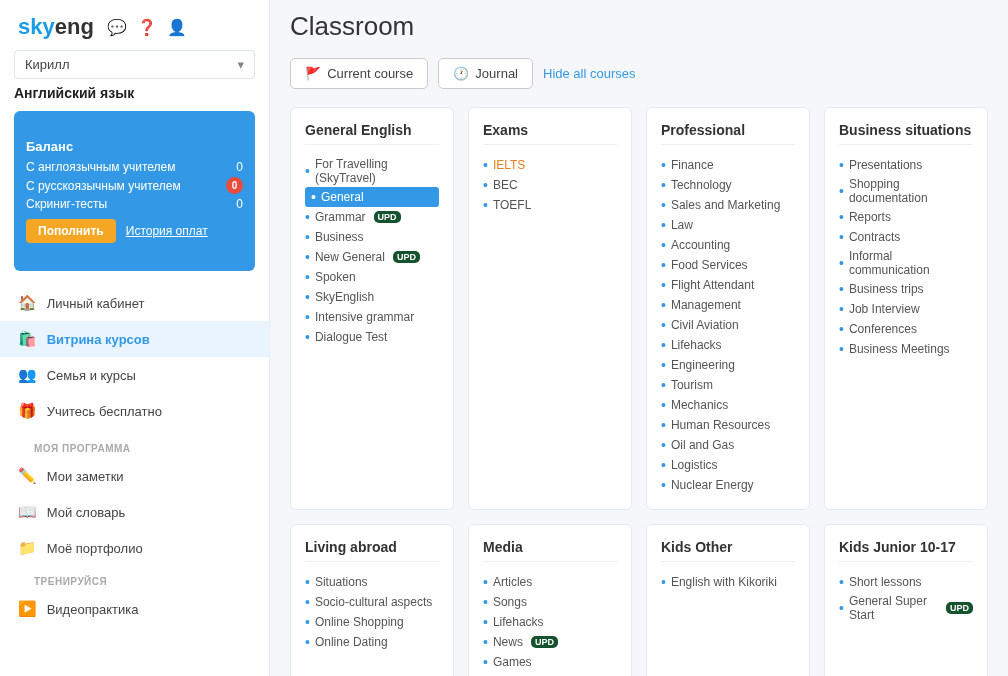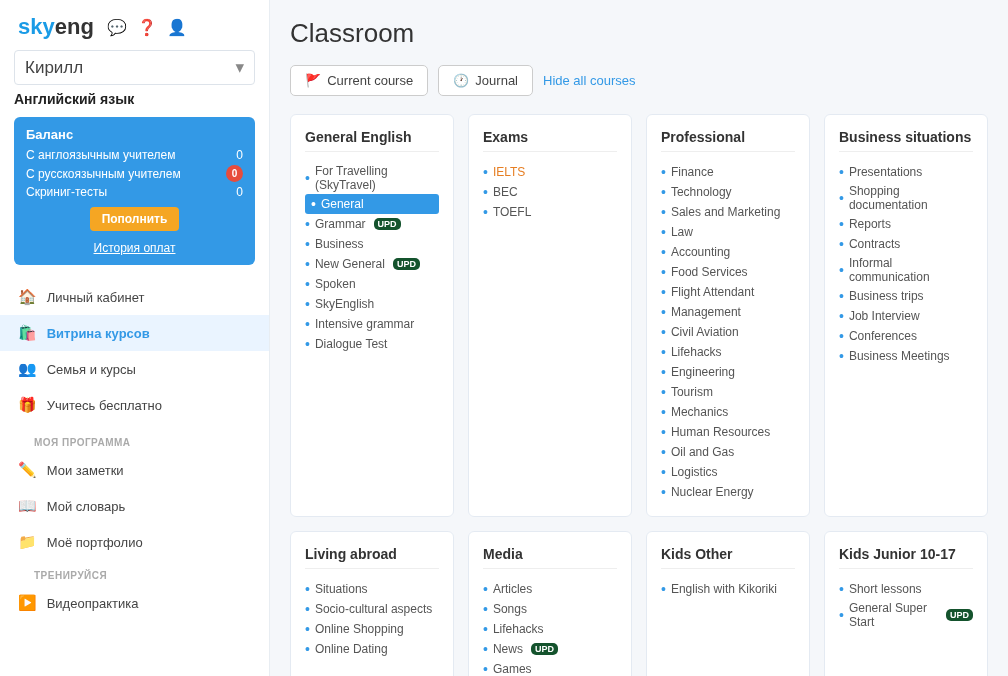--- a/index.html
+++ b/index.html
@@ -30,43 +30,43 @@
     .user-select {
       margin: 0 14px 6px;
       border: 1px solid #dde3ea;
       border-radius: 4px;
       padding: 6px 10px;
       display: flex;
       justify-content: space-between;
       align-items: center;
       cursor: pointer;
     }
-    .user-select span { font-size: 17px; color: #444; }
+    .user-select span { font-size: 13px; color: #444; }
     .user-select .arrow { color: #888; }
 
     .subject-label {
       margin: 0 14px 10px;
       font-weight: 700;
       font-size: 14px;
       color: #222;
     }
 
     .balance-box {
       background: #3399e6;
       margin: 0 14px 10px;
       border-radius: 6px;
-      padding: 10px 12px;
+      padding: 28px 12px;
       color: #fff;
       position: relative;
     }
     .balance-title { font-weight: 700; font-size: 13px; margin-bottom: 6px; }
     .balance-row { display: flex; justify-content: space-between; align-items: center; font-size: 12px; margin-bottom: 3px; text-align: right; }
     .balance-row .badge { background: #e74c3c; color: #fff; border-radius: 50%; width: 17px; height: 17px; display: flex; align-items: center; justify-content: center; font-size: 10px; font-weight: 700; }
     .balance-zero { color: #fff; font-size: 12px; }
-    .balance-actions { display: flex; gap: 10px; margin-top: 8px; align-items: center; flex-direction: column; }
+    .balance-actions { display: flex; gap: 10px; margin-top: 8px; align-items: center; }
     .btn-topup { background: #f5a623; color: #fff; border: none; border-radius: 4px; padding: 5px 12px; font-size: 12px; cursor: pointer; font-weight: 600; display: flex; align-items: center; gap: 4px; }
     .btn-history { color: #fff; font-size: 12px; text-decoration: underline; cursor: pointer; background: none; border: none; }
 
     .sidebar-nav { padding: 4px 0; }
     .nav-item {
       display: flex; align-items: center; gap: 10px;
       padding: 9px 18px;
       cursor: pointer;
       color: #444;
       font-size: 13px;
@@ -81,21 +81,21 @@
       font-weight: 700;
       color: #aaa;
       text-transform: uppercase;
       letter-spacing: 0.5px;
     }
 
     
     .main {
       flex: 1;
       overflow-y: auto;
-      padding: 18px 20px;
+      padding: 11px 20px;
     }
     .page-title { font-size: 26px; font-weight: 300; color: #333; margin-bottom: 16px; }
 
     .toolbar {
       display: flex; gap: 10px; align-items: center; margin-bottom: 18px; flex-wrap: wrap;
     }
     .btn-outline {
       border: 1px solid #ccc;
       background: #fff;
       border-radius: 5px;

